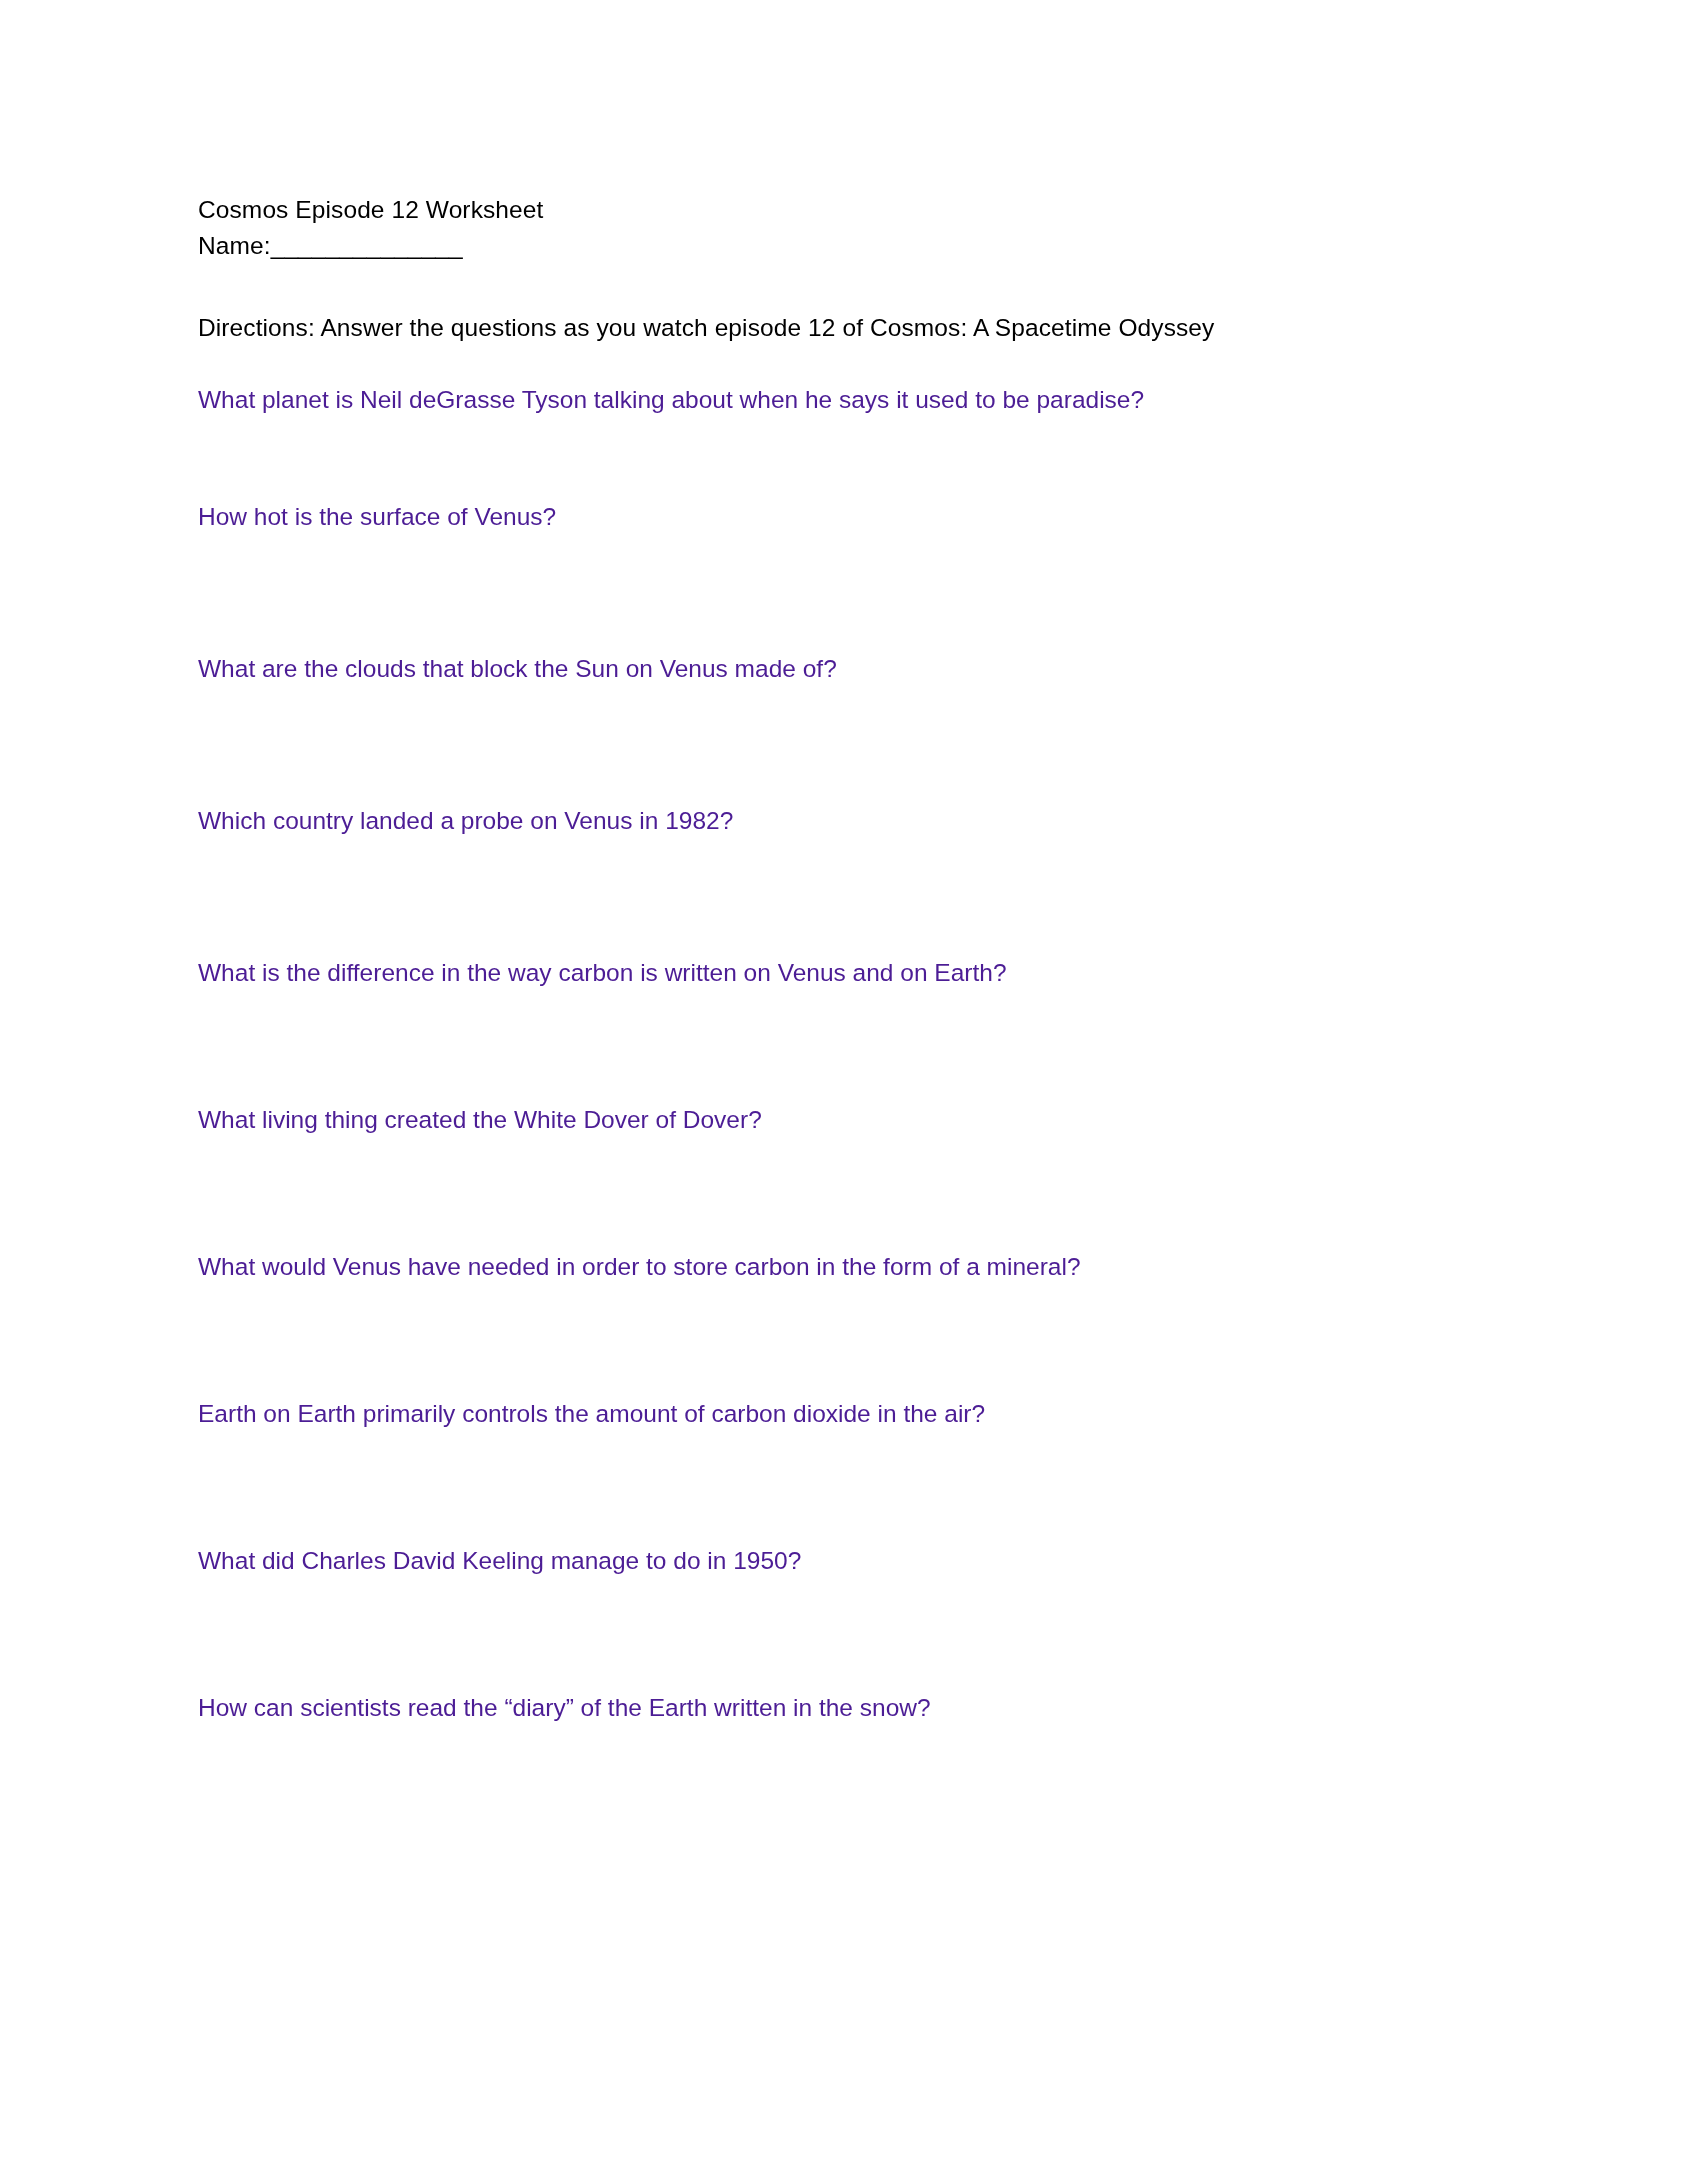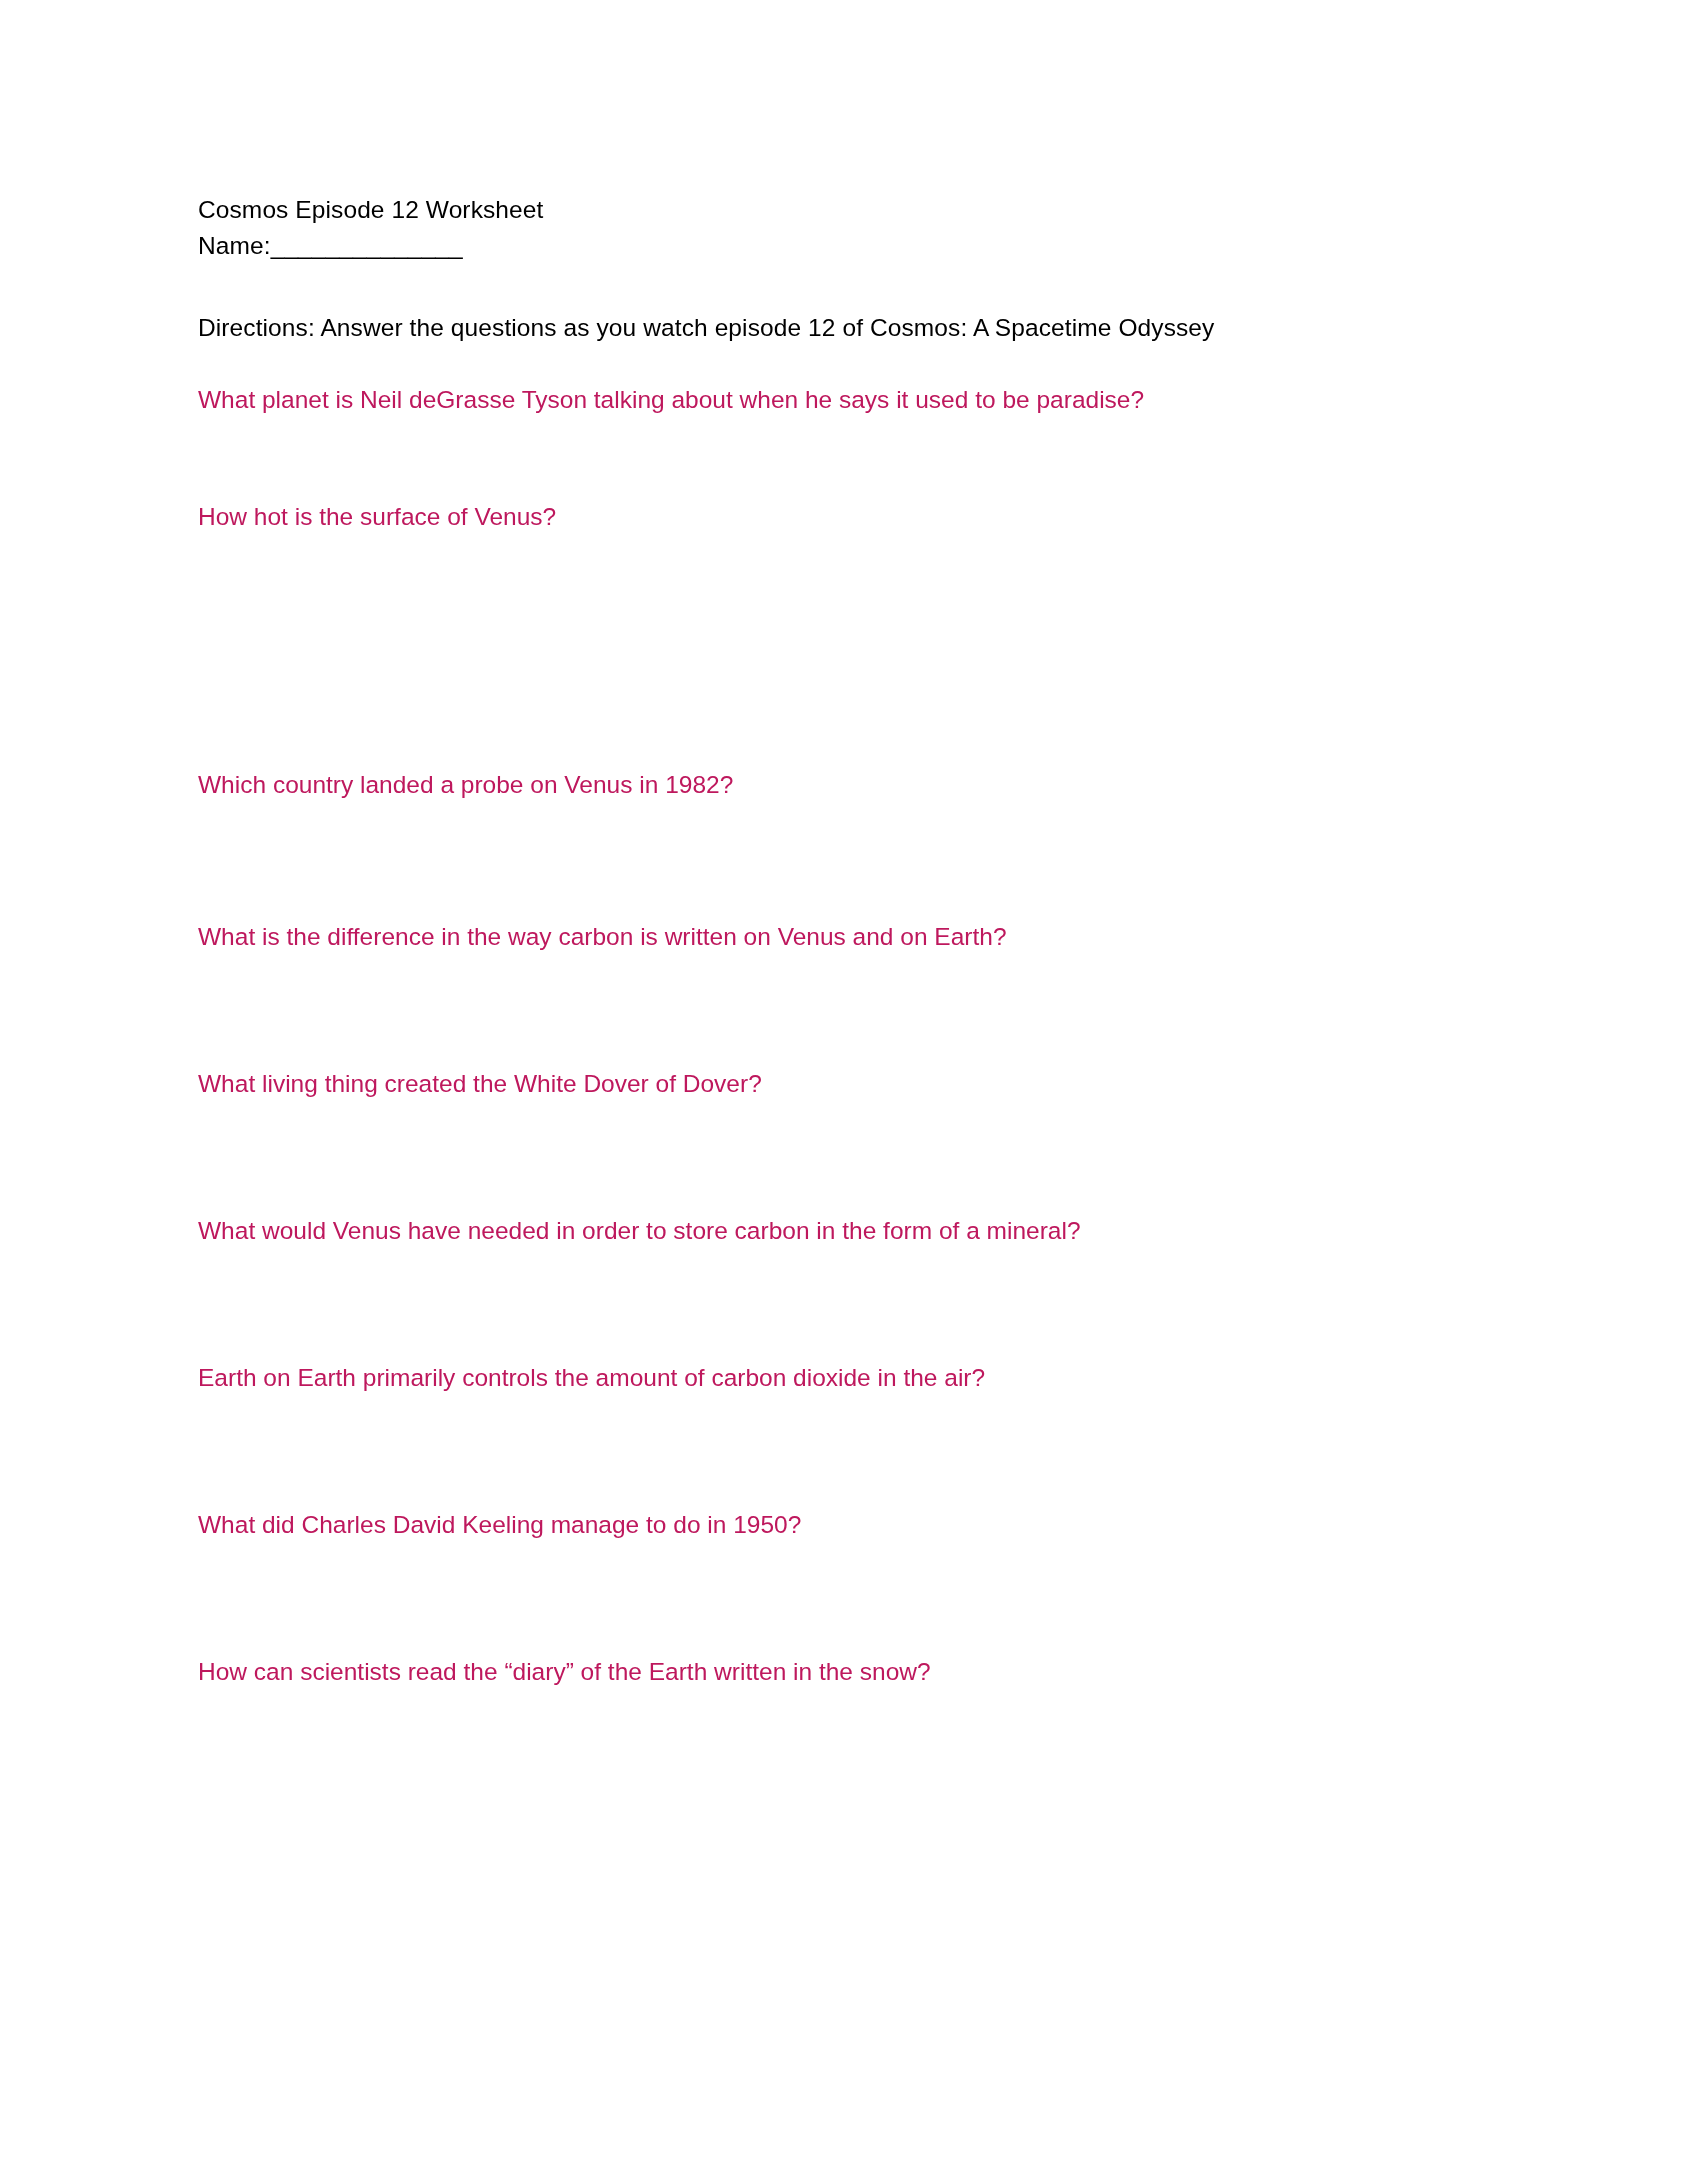--- a/index.html
+++ b/index.html
@@ -38,21 +38,21 @@
     margin: 0;
   }
   .name-line {
     margin-bottom: 0;
   }
   .spacer-sm { height: 36px; }
   .directions { margin-top: 10px; }
   .question {
     font-size: 24.5px;
     line-height: 36px;
-    color: #be185d;
+    color: #4c1d95;
   }
   
   .q-gap { height: 116px; }
   .q-gap-first { height: 81px; }
   .q-gap-tight { height: 111px; }
 </style>
 </head>
 <body>
 
 <div class="page">
@@ -68,20 +68,21 @@
     <div class="line directions">Directions: Answer the questions as you watch episode 12 of Cosmos: A Spacetime Odyssey</div>
 
     <div class="spacer-sm"></div>
 
     <div class="question">What planet is Neil deGrasse Tyson talking about when he says it used to be paradise?</div>
     <div class="q-gap-first"></div>
 
     <div class="question">How hot is the surface of Venus?</div>
     <div class="q-gap"></div>
 
+    <div class="question">What are the clouds that block the Sun on Venus made of?</div>
     <div class="q-gap"></div>
 
     <div class="question">Which country landed a probe on Venus in 1982?</div>
     <div class="q-gap"></div>
 
     <div class="question">What is the difference in the way carbon is written on Venus and on Earth?</div>
     <div class="q-gap-tight"></div>
 
     <div class="question">What living thing created the White Dover of Dover?</div>
     <div class="q-gap-tight"></div>

